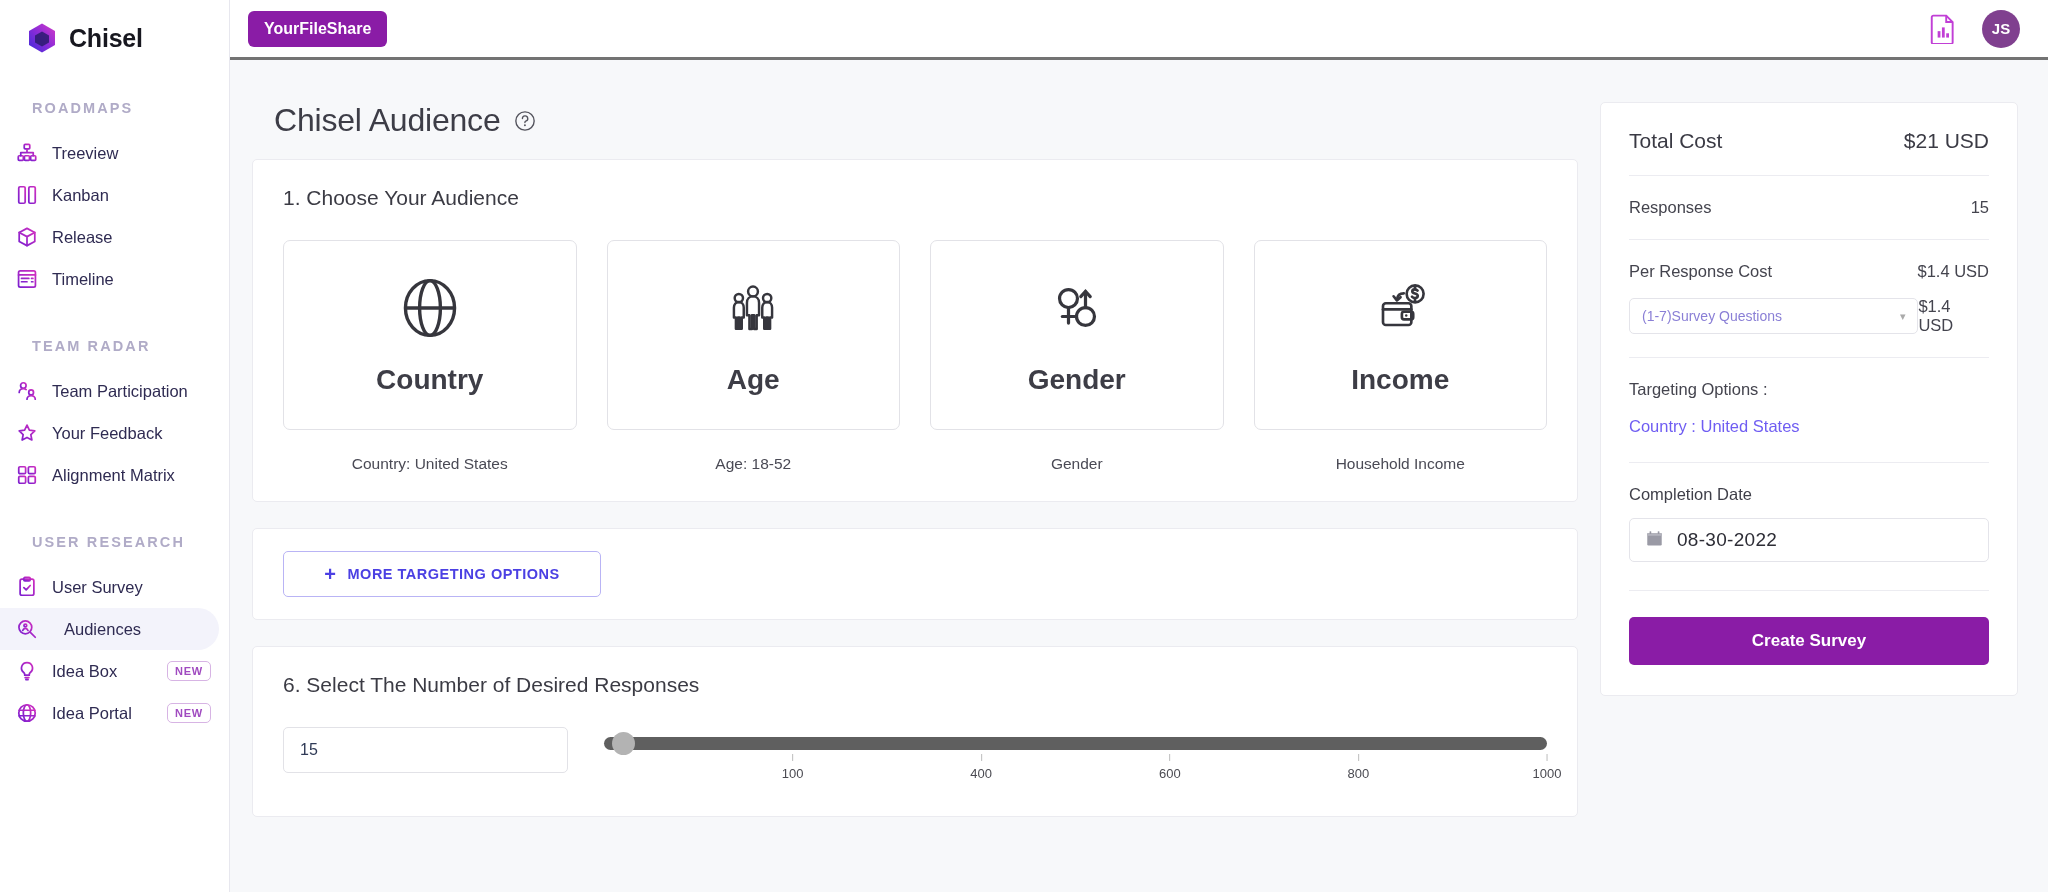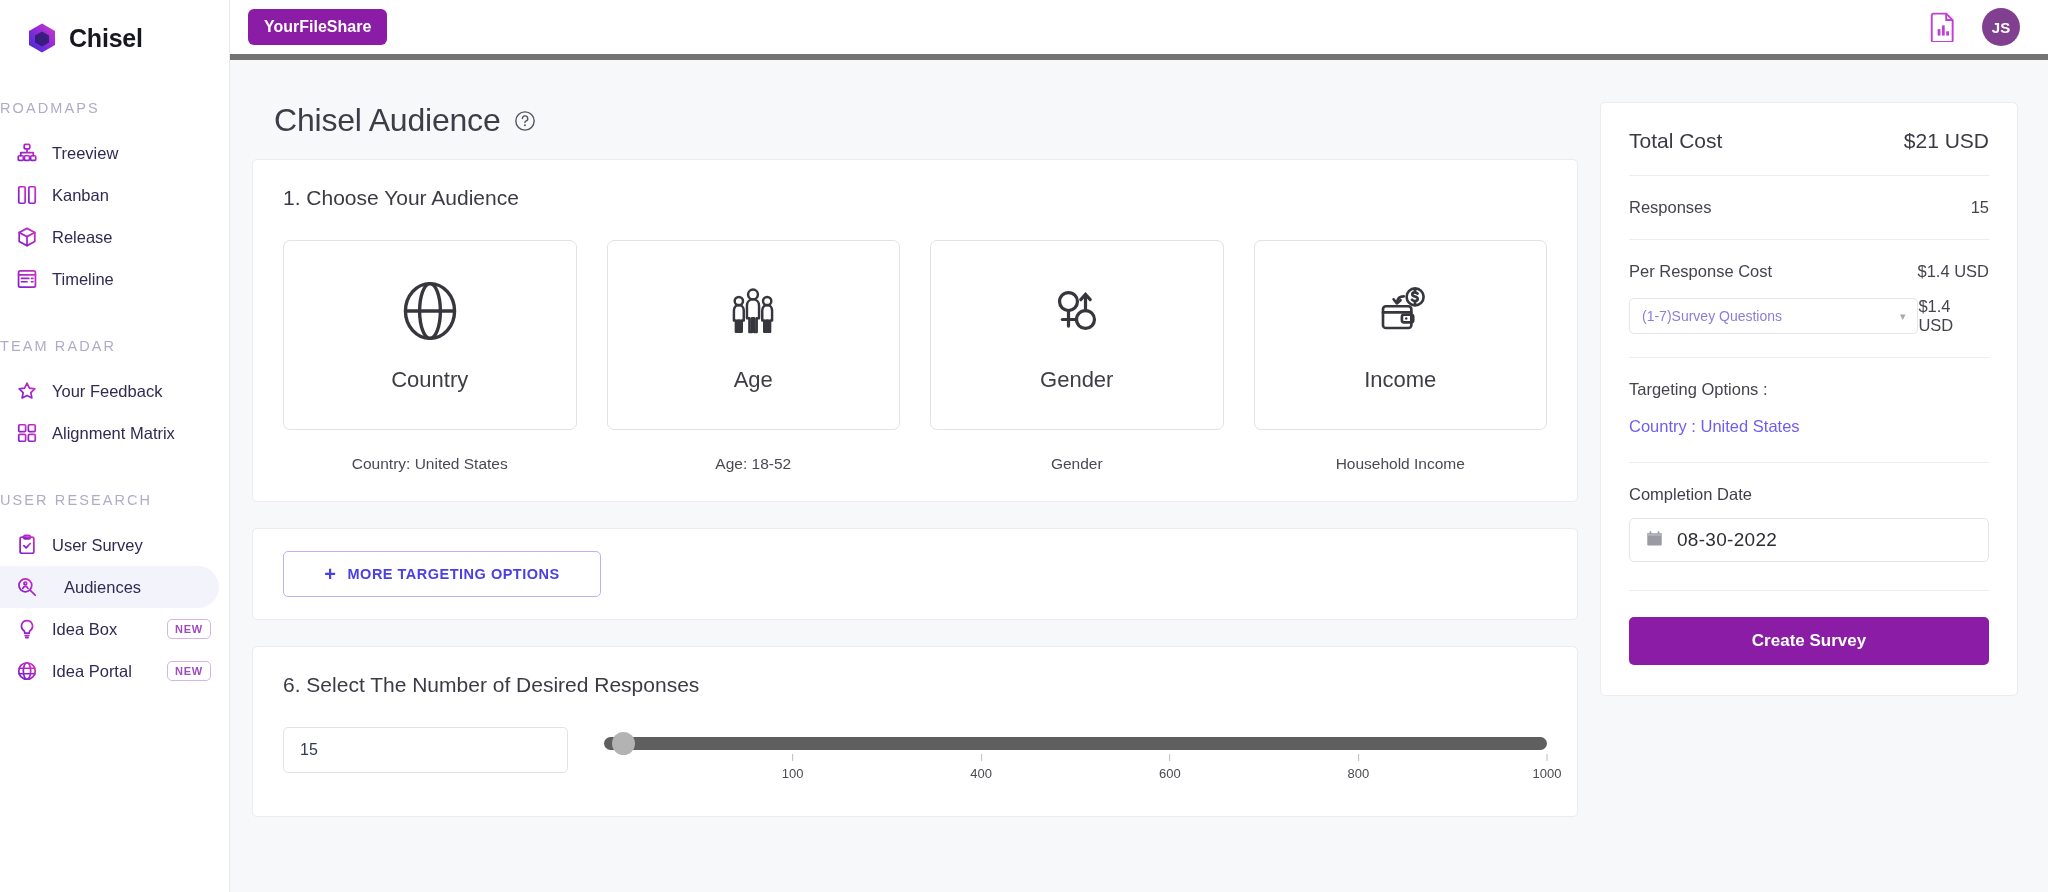--- a/index.html
+++ b/index.html
@@ -17,22 +17,22 @@
     background: #ffffff;
     border-right: 1px solid #e7e7ee;
     flex: 0 0 230px;
     position: relative;
   }
   .brand { display: flex; align-items: center; gap: 11px; padding: 22px 0 0 26px; }
   .brand-mark { width: 32px; height: 32px; flex: 0 0 32px; }
   .brand-name { font-size: 25px; font-weight: 700; color: #17171f; letter-spacing: -0.2px; }
 
   .sb-section {
-    font-size: 14.5px; letter-spacing: 2.1px; font-weight: 400;
-    color: #b0abc7; padding: 0 0 0 0; margin: 38px 0 16px 0;
+    font-size: 14.5px; letter-spacing: 2.1px; font-weight: 700;
+    color: #b0abc7; padding: 0 0 0 32px; margin: 38px 0 16px 0;
   }
   .sb-section.first { margin-top: 46px; }
 
   .sb-item {
     display: flex; align-items: center; gap: 14px;
     height: 42px; margin: 0 10px 0 0;
     padding-left: 16px; border-radius: 0 21px 21px 0;
     cursor: pointer; position: relative;
   }
   .sb-item.active { background: #f3f3fb; gap: 26px; }
@@ -43,21 +43,21 @@
     font-size: 11px; letter-spacing: 0.8px; font-weight: 700; color: #a04bc0;
     border: 1px solid #d7b4e4; border-radius: 5px; padding: 3px 7px;
   }
 
   
   .main { flex: 1 1 auto; height: 892px; background: #f7f8fa; display: flex; flex-direction: column; overflow: hidden; }
 
   .topbar {
     height: 60px; flex: 0 0 60px; background: #ffffff;
     display: flex; align-items: center; padding: 0 28px 0 18px;
-    border-bottom: 6px solid #737373;
+    border-bottom: 3px solid #737373;
   }
   .file-chip {
     background: #8a1ca6; color: #ffffff; font-size: 16px; font-weight: 600;
     padding: 9px 16px; border-radius: 6px; cursor: pointer;
   }
   .topbar-right { margin-left: auto; display: flex; align-items: center; gap: 26px; }
   .report-icon { width: 26px; height: 30px; cursor: pointer; }
   .avatar {
     width: 38px; height: 38px; border-radius: 50%; background: #80408f;
     color: #fff; font-size: 15px; font-weight: 600;
@@ -80,21 +80,21 @@
   .card-title { font-size: 21px; color: #3b3b44; font-weight: 400; margin-bottom: 30px; }
 
   .aud-grid { display: flex; gap: 30px; }
   .aud-col { flex: 1 1 0; min-width: 0; }
   .aud-tile {
     border: 1px solid #e2e2e7; border-radius: 7px; height: 190px;
     display: flex; flex-direction: column; align-items: center; justify-content: center;
     gap: 22px; background: #fff; cursor: pointer;
   }
   .aud-tile svg { display: block; }
-  .aud-tile-label { font-size: 22px; color: #3d3d46; font-weight: 400; }
+  .aud-tile-label { font-size: 28px; color: #3d3d46; font-weight: 700; }
   .aud-sub { text-align: center; font-size: 15.5px; color: #4a4a55; margin-top: 25px; }
 
   .more-btn {
     margin-top: 30px; display: inline-flex; align-items: center; justify-content: center; gap: 11px;
     width: 318px; height: 46px; border: 1px solid #b9b4f5; border-radius: 5px;
     background: #fff; color: #4b40e3; font-size: 14.5px; font-weight: 600; letter-spacing: 0.5px;
     cursor: pointer;
   }
   .plus { font-size: 20px; line-height: 1; font-weight: 700; }
 
@@ -206,20 +206,31 @@
           <span class="sb-icon">
             <svg viewBox="0 0 24 24" width="22" height="22" fill="none" stroke="url(#gSB)" stroke-width="1.9" stroke-linecap="round" stroke-linejoin="round">
               <rect x="2.8" y="3.2" width="18.4" height="17.6" rx="1.8"></rect>
               <path d="M2.8 7.6h18.4M6 11.4h8M6 15h6"></path>
               <path d="M17 11.4h1.5M17 15h1.5"></path>
             </svg>
           </span>
           <span class="sb-label">Timeline</span>
         </div>
         <div class="sb-section">TEAM RADAR</div>
+        <div class="sb-item">
+          <span class="sb-icon">
+            <svg viewBox="0 0 24 24" width="22" height="22" fill="none" stroke="url(#gSB)" stroke-width="1.9" stroke-linecap="round" stroke-linejoin="round">
+              <circle cx="8" cy="6" r="3"></circle>
+              <path d="M3.5 13.5c0-2.5 2-4.2 4.5-4.2 1.2 0 2.3.4 3.1 1.1"></path>
+              <circle cx="16.5" cy="13.5" r="2.6"></circle>
+              <path d="M12 21c0-2.3 2-4 4.5-4s4.5 1.7 4.5 4"></path>
+            </svg>
+          </span>
+          <span class="sb-label">Team Participation</span>
+        </div>
         <div class="sb-item">
           <span class="sb-icon">
             <svg viewBox="0 0 24 24" width="22" height="22" fill="none" stroke="url(#gSB)" stroke-width="1.9" stroke-linecap="round" stroke-linejoin="round">
               <path d="M12 3.4l2.6 5.4 5.9.8-4.3 4.1 1.1 5.9L12 16.8 6.7 19.6l1.1-5.9-4.3-4.1 5.9-.8z"></path>
             </svg>
           </span>
           <span class="sb-label">Your Feedback</span>
         </div>
         <div class="sb-item">
           <span class="sb-icon">

